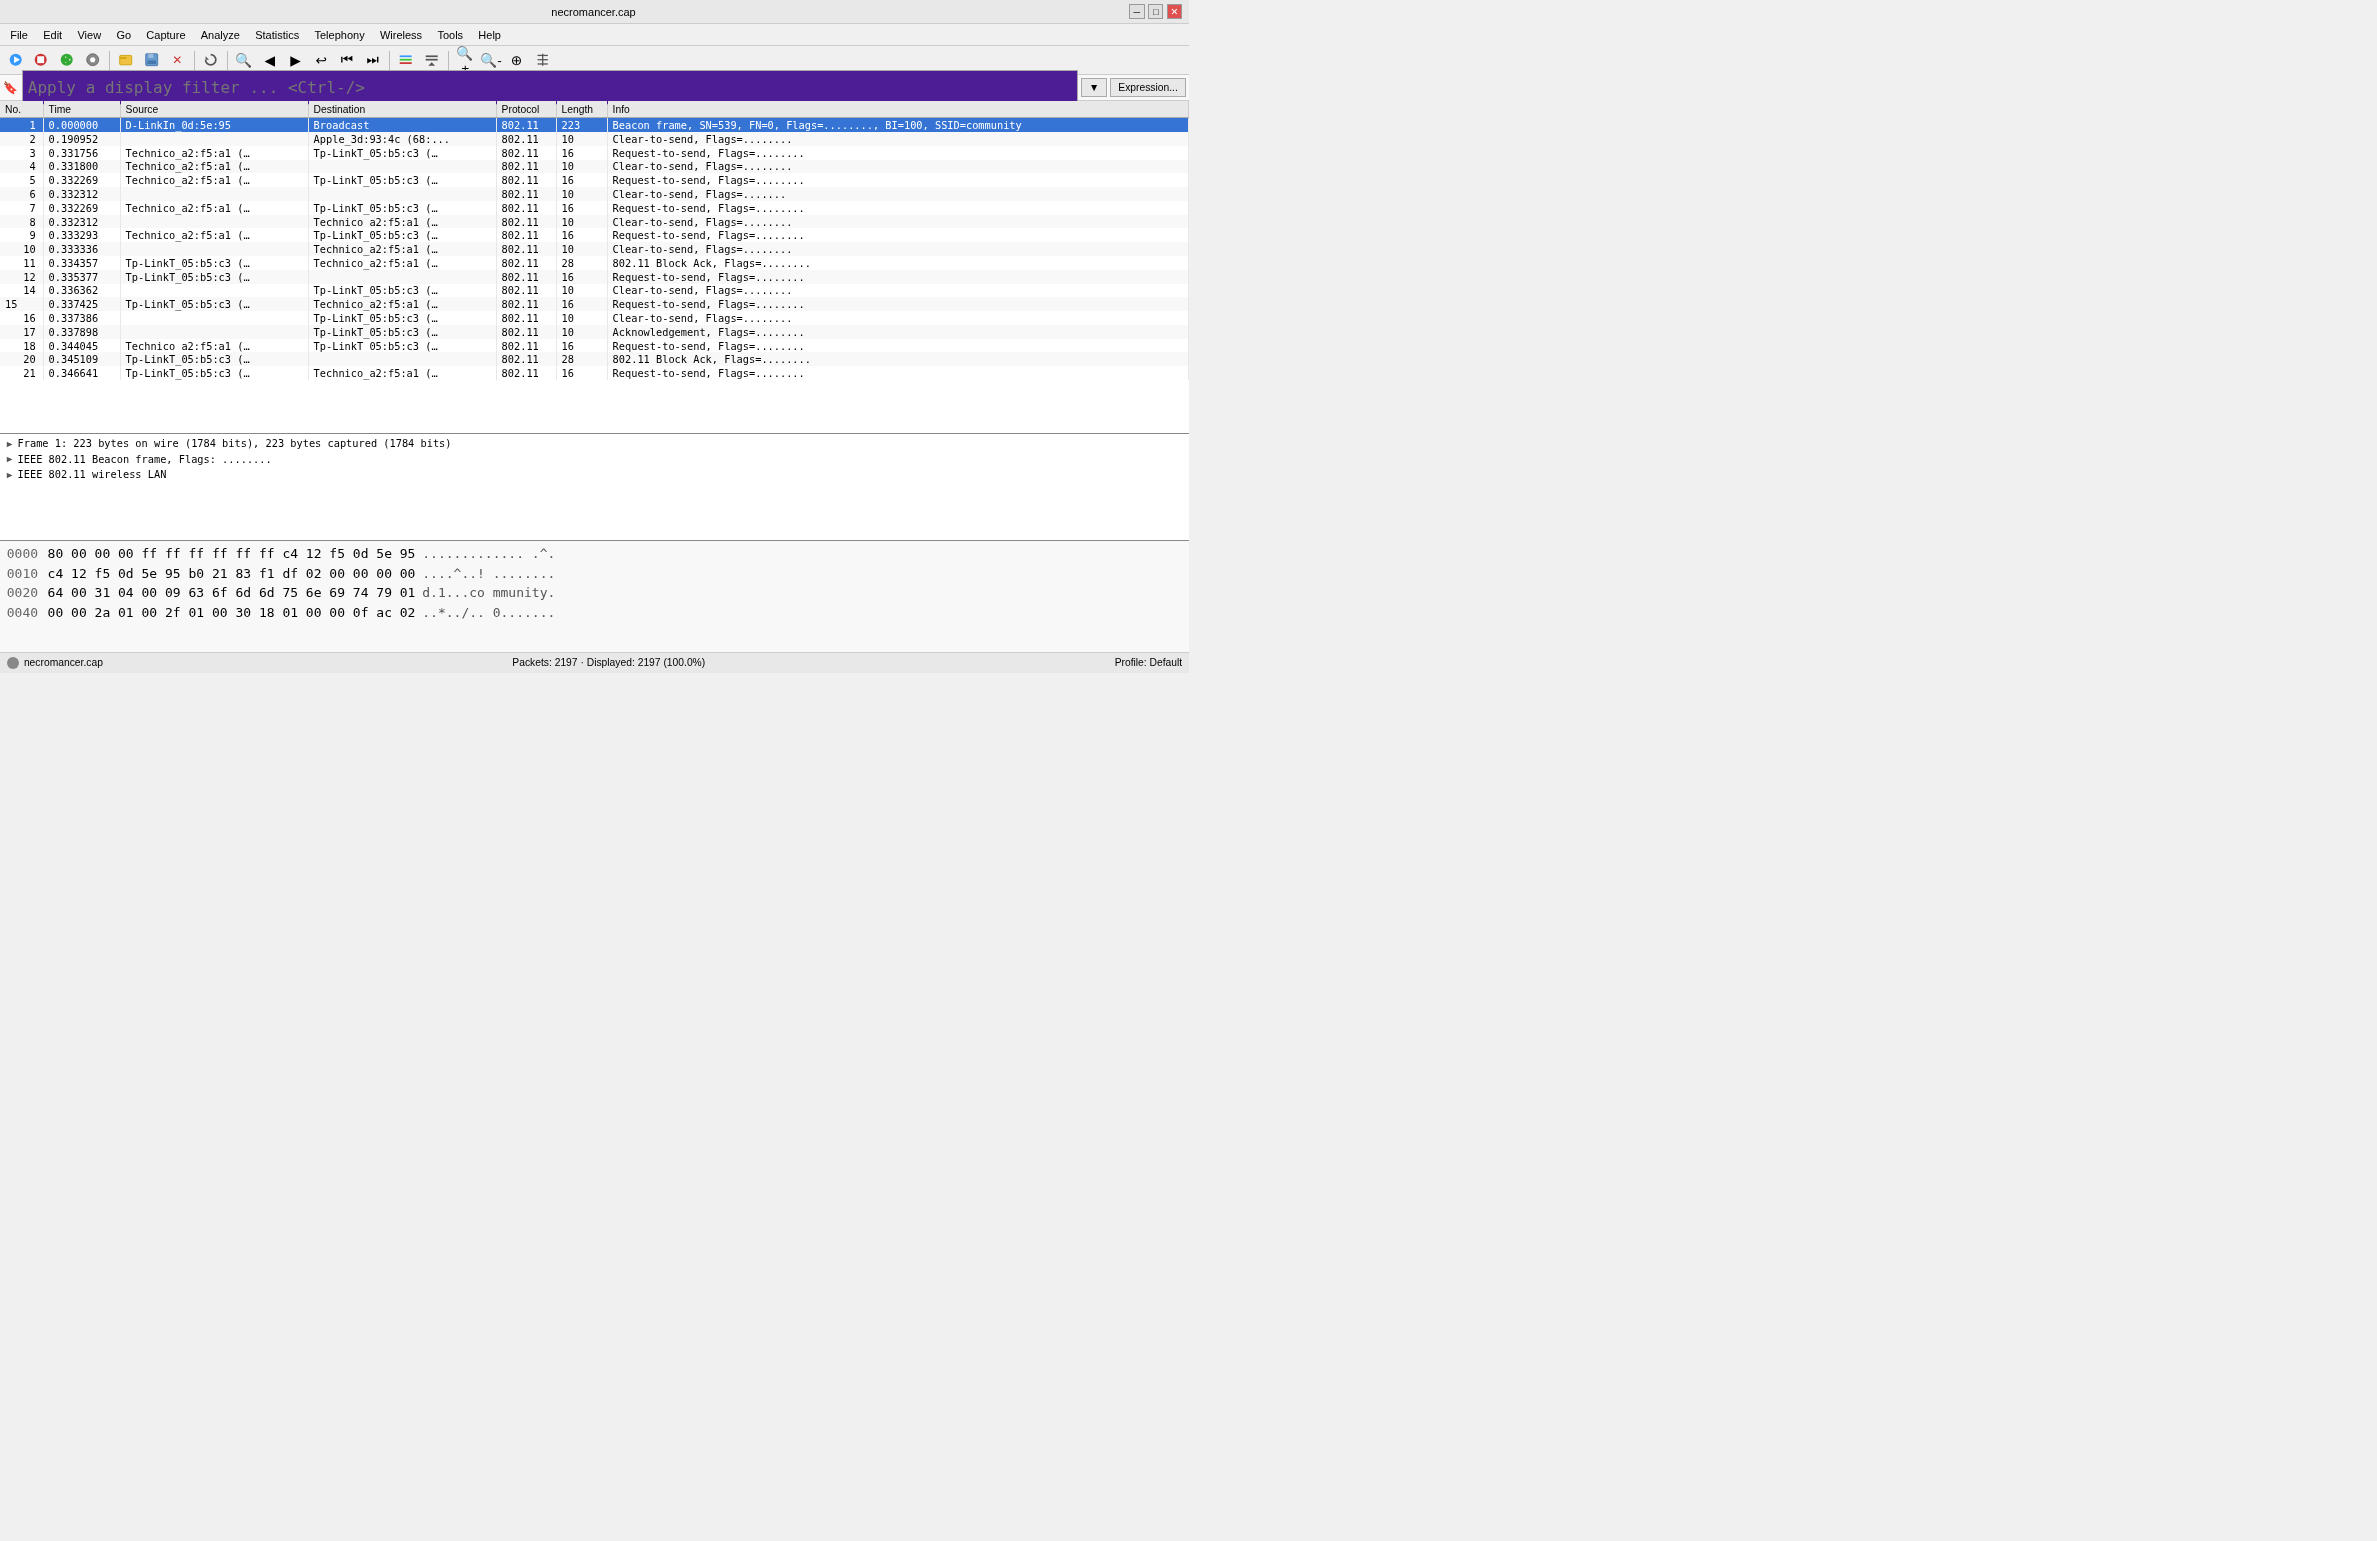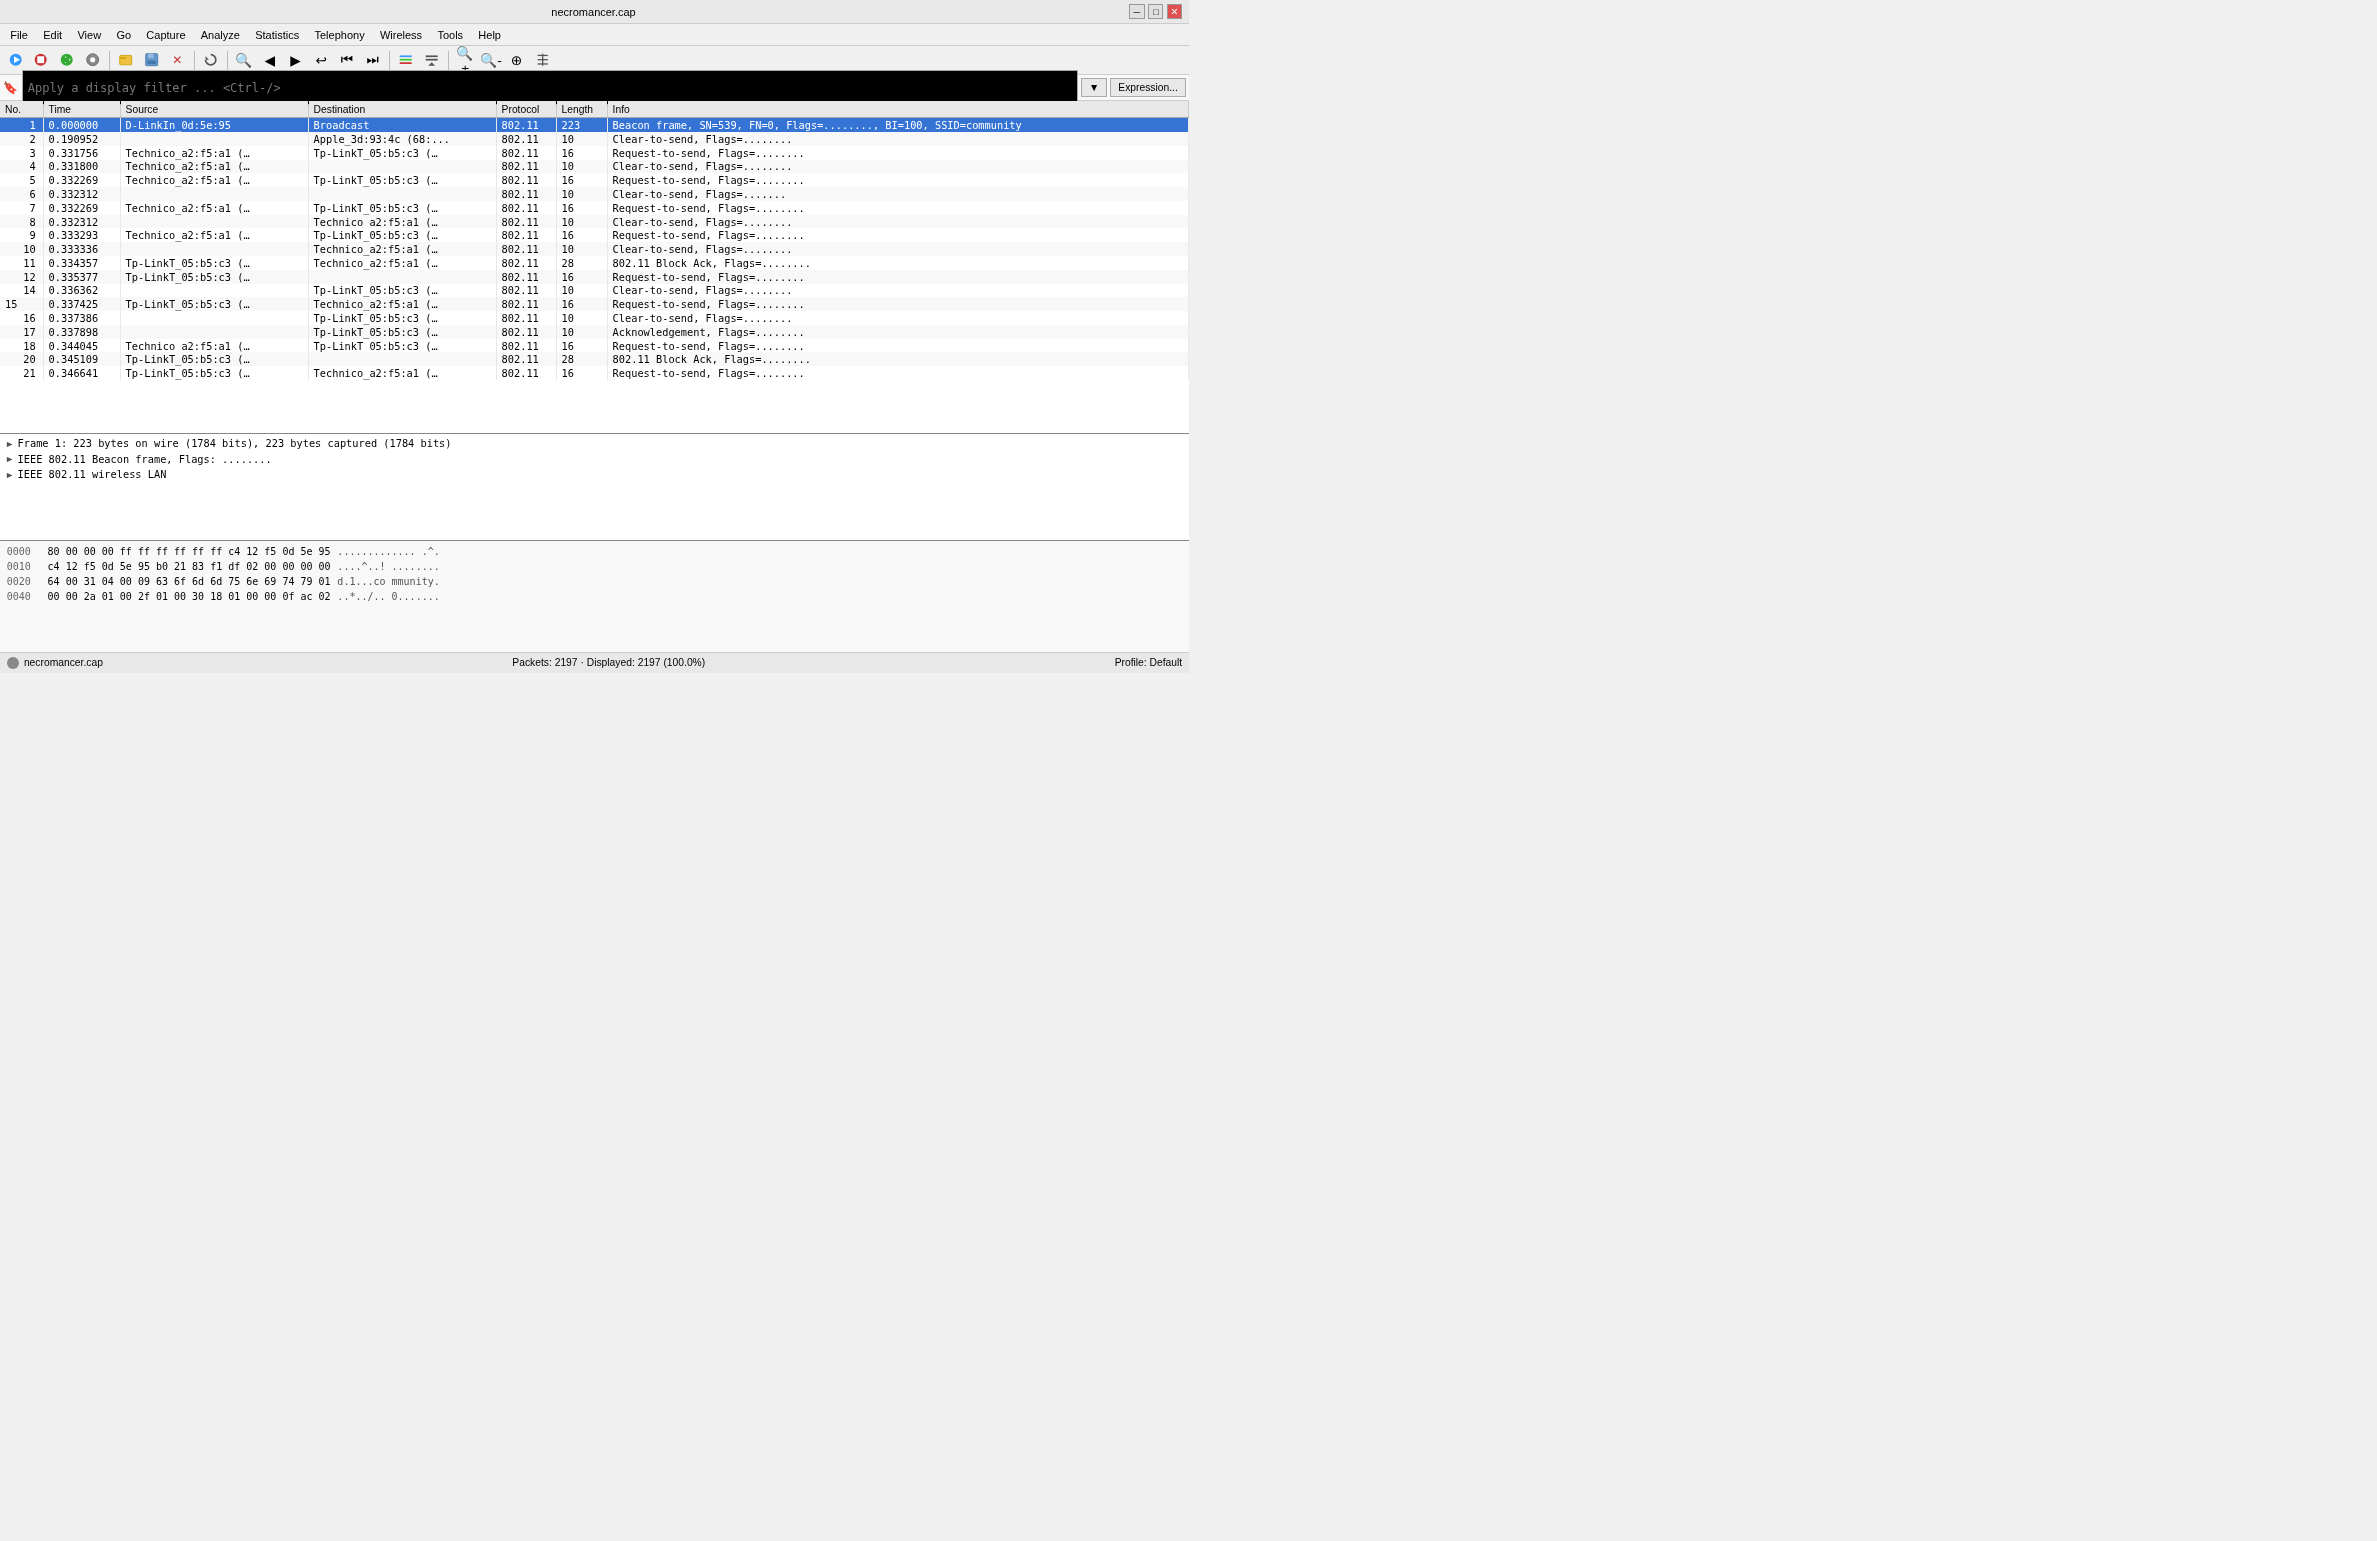--- a/index.html
+++ b/index.html
@@ -92,24 +92,24 @@
       height: 26px;
     }
     .filter-icon {
       font-size: 12px;
       margin-right: 3.4px;
       color: #666;
     }
     .filter-input {
       flex: 1;
       border: 0.9px solid #aaa;
-      background: #000000;
+      background: #4c1d95;
       height: 35px;
       padding: 0 5.1px;
-      font-size: 12px;
+      font-size: 16px;
       font-family: monospace;
       color: #888;
     }
     .filter-btn {
       margin-left: 3.4px;
       padding: 1.7px 6.8px;
       border: 0.9px solid #aaa;
       background: #e8e8e8;
       cursor: pointer;
       font-size: 10.3px;
@@ -178,21 +178,21 @@
       margin-right: 5.1px;
       font-size: 9.4px;
       color: #555;
     }
     .hex-panel {
       background: #f8f8f8;
       height: 111px;
       overflow-y: auto;
       padding: 3.4px 6.8px;
       font-family: monospace;
-      font-size: 10px;
+      font-size: 13px;
     }
     .hex-row {
       display: flex;
       gap: 6.8px;
       line-height: 1.5;
     }
     .hex-offset { color: #666; min-width: 34px; }
     .hex-bytes { min-width: 273px; color: #000; }
     .hex-ascii { color: #555; }
     .status-bar {

